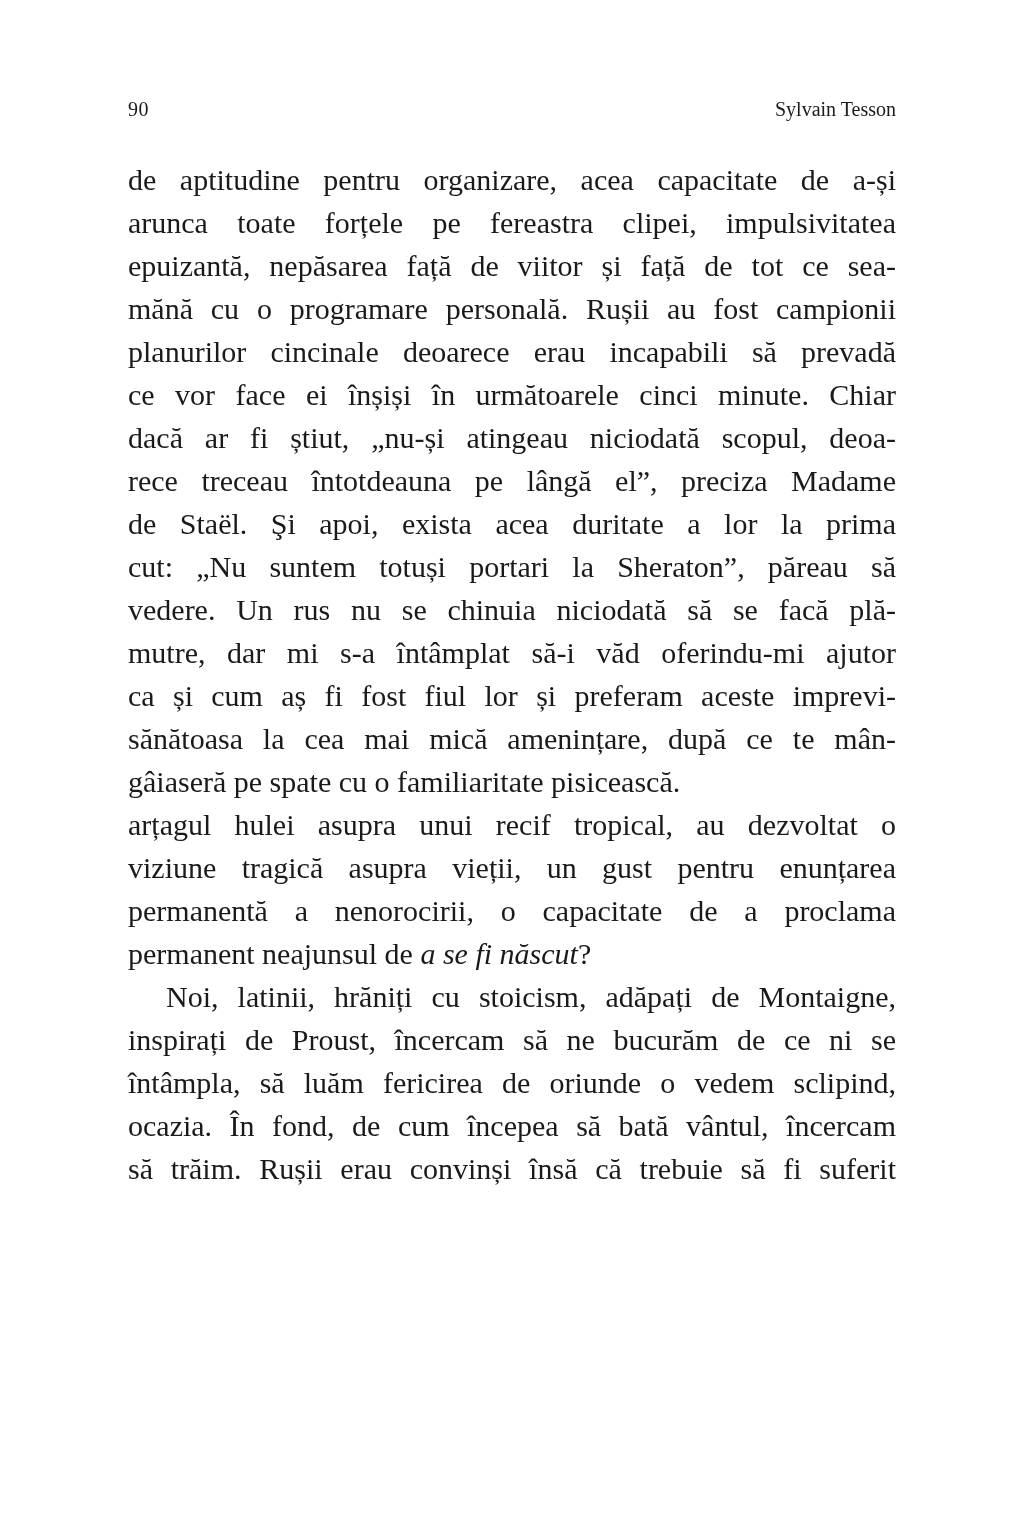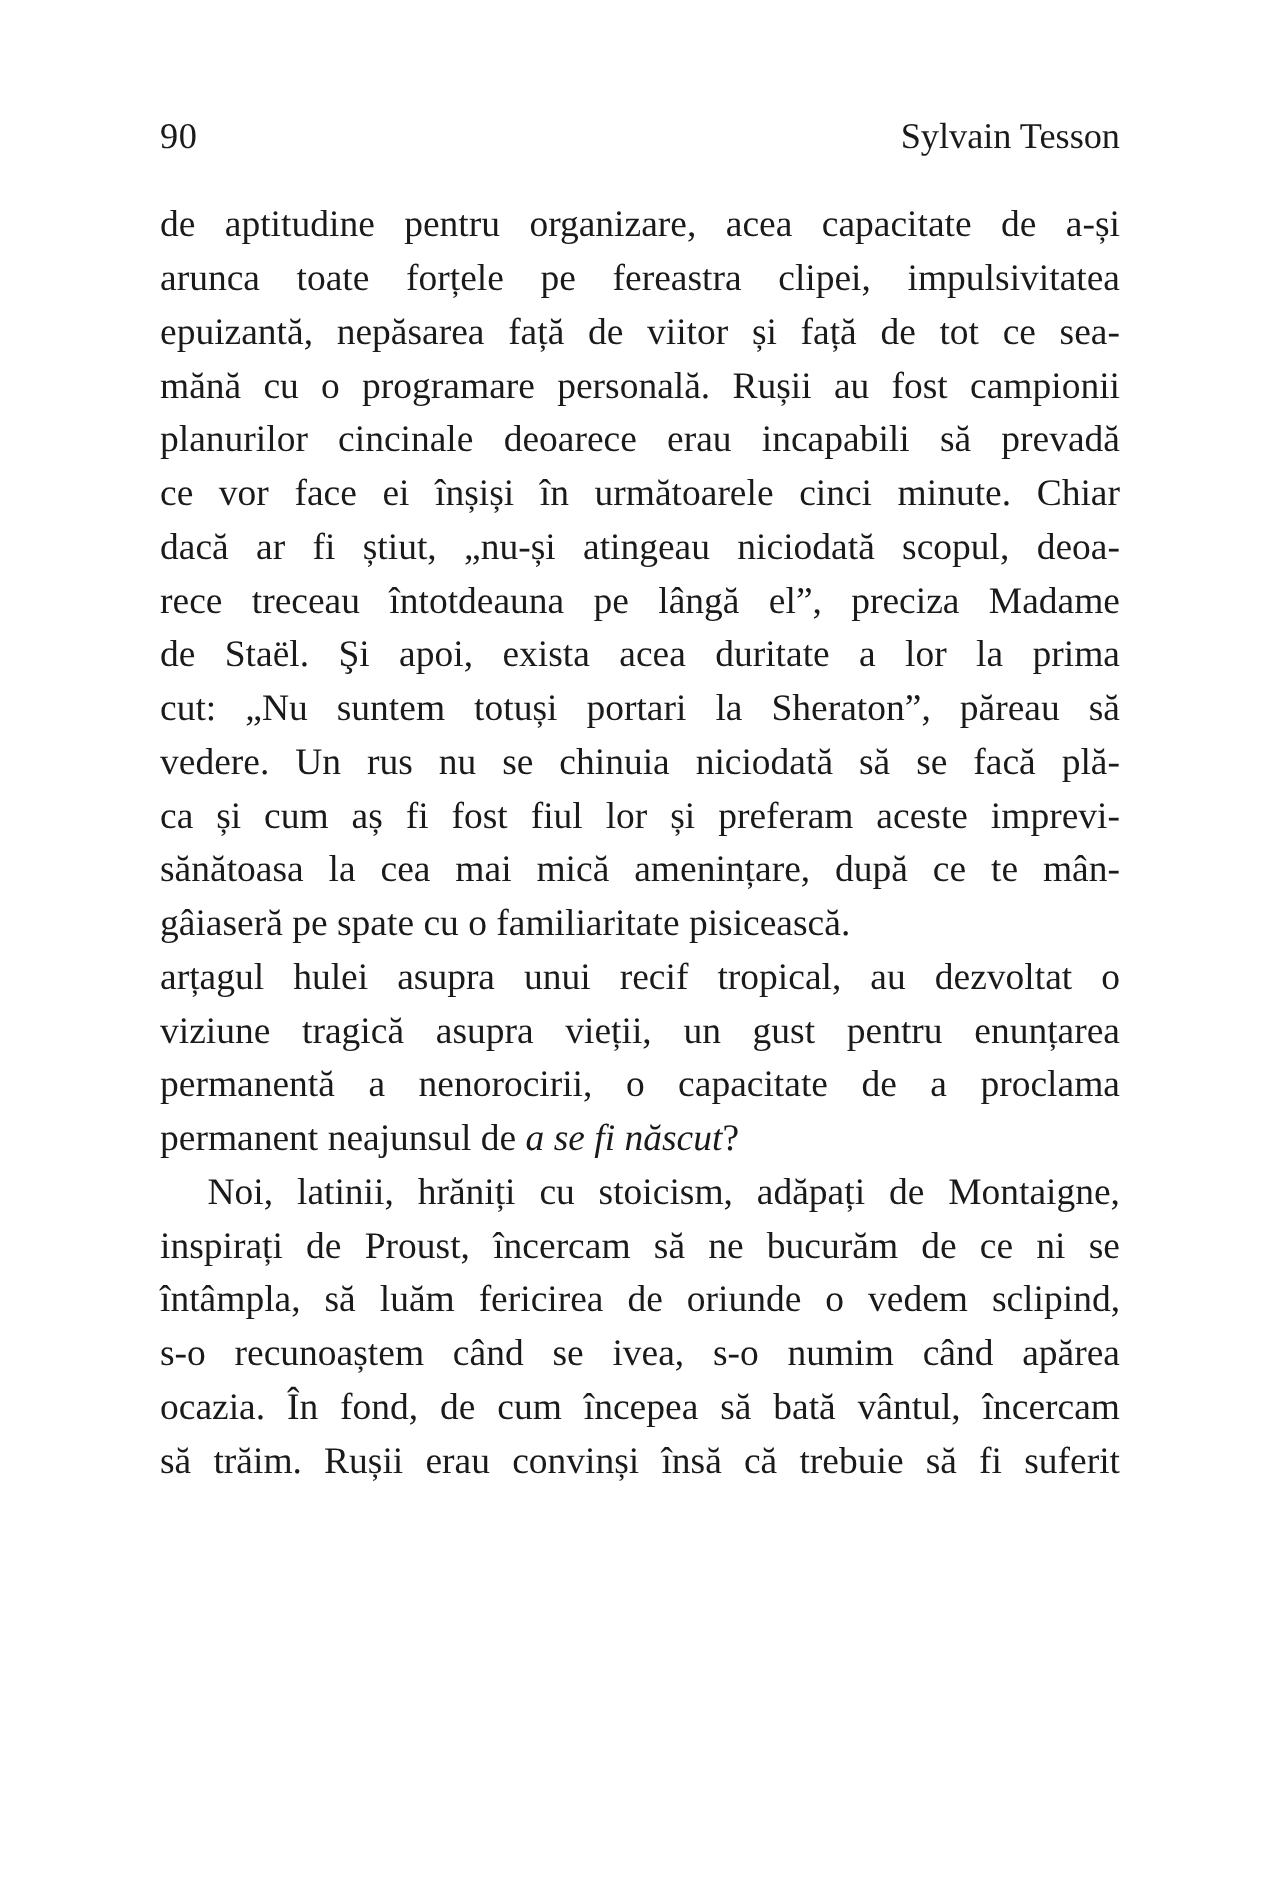--- a/index.html
+++ b/index.html
@@ -21,21 +21,21 @@
     background: #ffffff;
   }
   .running-header {
     position: absolute;
     left: 128px;
     top: 92px;
     width: 768px;
     display: flex;
     justify-content: space-between;
     align-items: flex-end;
-    font-size: 29px;
+    font-size: 20px;
     line-height: 34px;
   }
   .page-number {
     font-style: normal;
     letter-spacing: 0.5px;
   }
   .author {
   }
   .body-text {
     position: absolute;
@@ -78,28 +78,28 @@
       <div class="line"><span>arunca toate forțele pe fereastra clipei, impulsivitatea</span></div>
       <div class="line"><span>epuizantă, nepăsarea față de viitor și față de tot ce sea-</span></div>
       <div class="line"><span>mănă cu o programare personală. Rușii au fost campionii</span></div>
       <div class="line"><span>planurilor cincinale deoarece erau incapabili să prevadă</span></div>
       <div class="line"><span>ce vor face ei înșiși în următoarele cinci minute. Chiar</span></div>
       <div class="line"><span>dacă ar fi știut, „nu-și atingeau niciodată scopul, deoa-</span></div>
       <div class="line"><span>rece treceau întotdeauna pe lângă el”, preciza Madame</span></div>
       <div class="line"><span>de Staël. Şi apoi, exista acea duritate a lor la prima</span></div>
       <div class="line"><span>cut: „Nu suntem totuși portari la Sheraton”, păreau să</span></div>
       <div class="line"><span>vedere. Un rus nu se chinuia niciodată să se facă plă-</span></div>
+      <div class="line"><span>mutre, dar mi s-a întâmplat să-i văd oferindu-mi ajutor</span></div>
       <div class="line"><span>ca și cum aș fi fost fiul lor și preferam aceste imprevi-</span></div>
       <div class="line"><span>sănătoasa la cea mai mică amenințare, după ce te mân-</span></div>
       <div class="line lastline"><span>gâiaseră pe spate cu o familiaritate pisicească.</span></div>
       <div class="line"><span>arțagul hulei asupra unui recif tropical, au dezvoltat o</span></div>
       <div class="line"><span>viziune tragică asupra vieții, un gust pentru enunțarea</span></div>
       <div class="line"><span>permanentă a nenorocirii, o capacitate de a proclama</span></div>
       <div class="line lastline"><span>permanent neajunsul de </span><span class="it">a se fi născut</span><span>?</span></div>
       <div class="line indent"><span>Noi, latinii, hrăniți cu stoicism, adăpați de Montaigne,</span></div>
       <div class="line"><span>inspirați de Proust, încercam să ne bucurăm de ce ni se</span></div>
       <div class="line"><span>întâmpla, să luăm fericirea de oriunde o vedem sclipind,</span></div>
-      <div class="line"><span>s-o recunoaștem când se ivea, s-o numim când apărea</span></div>
       <div class="line"><span>ocazia. În fond, de cum începea să bată vântul, încercam</span></div>
       <div class="line"><span>să trăim. Rușii erau convinși însă că trebuie să fi suferit</span></div>
     </main>
 
 </div>
 
 </body></html>

